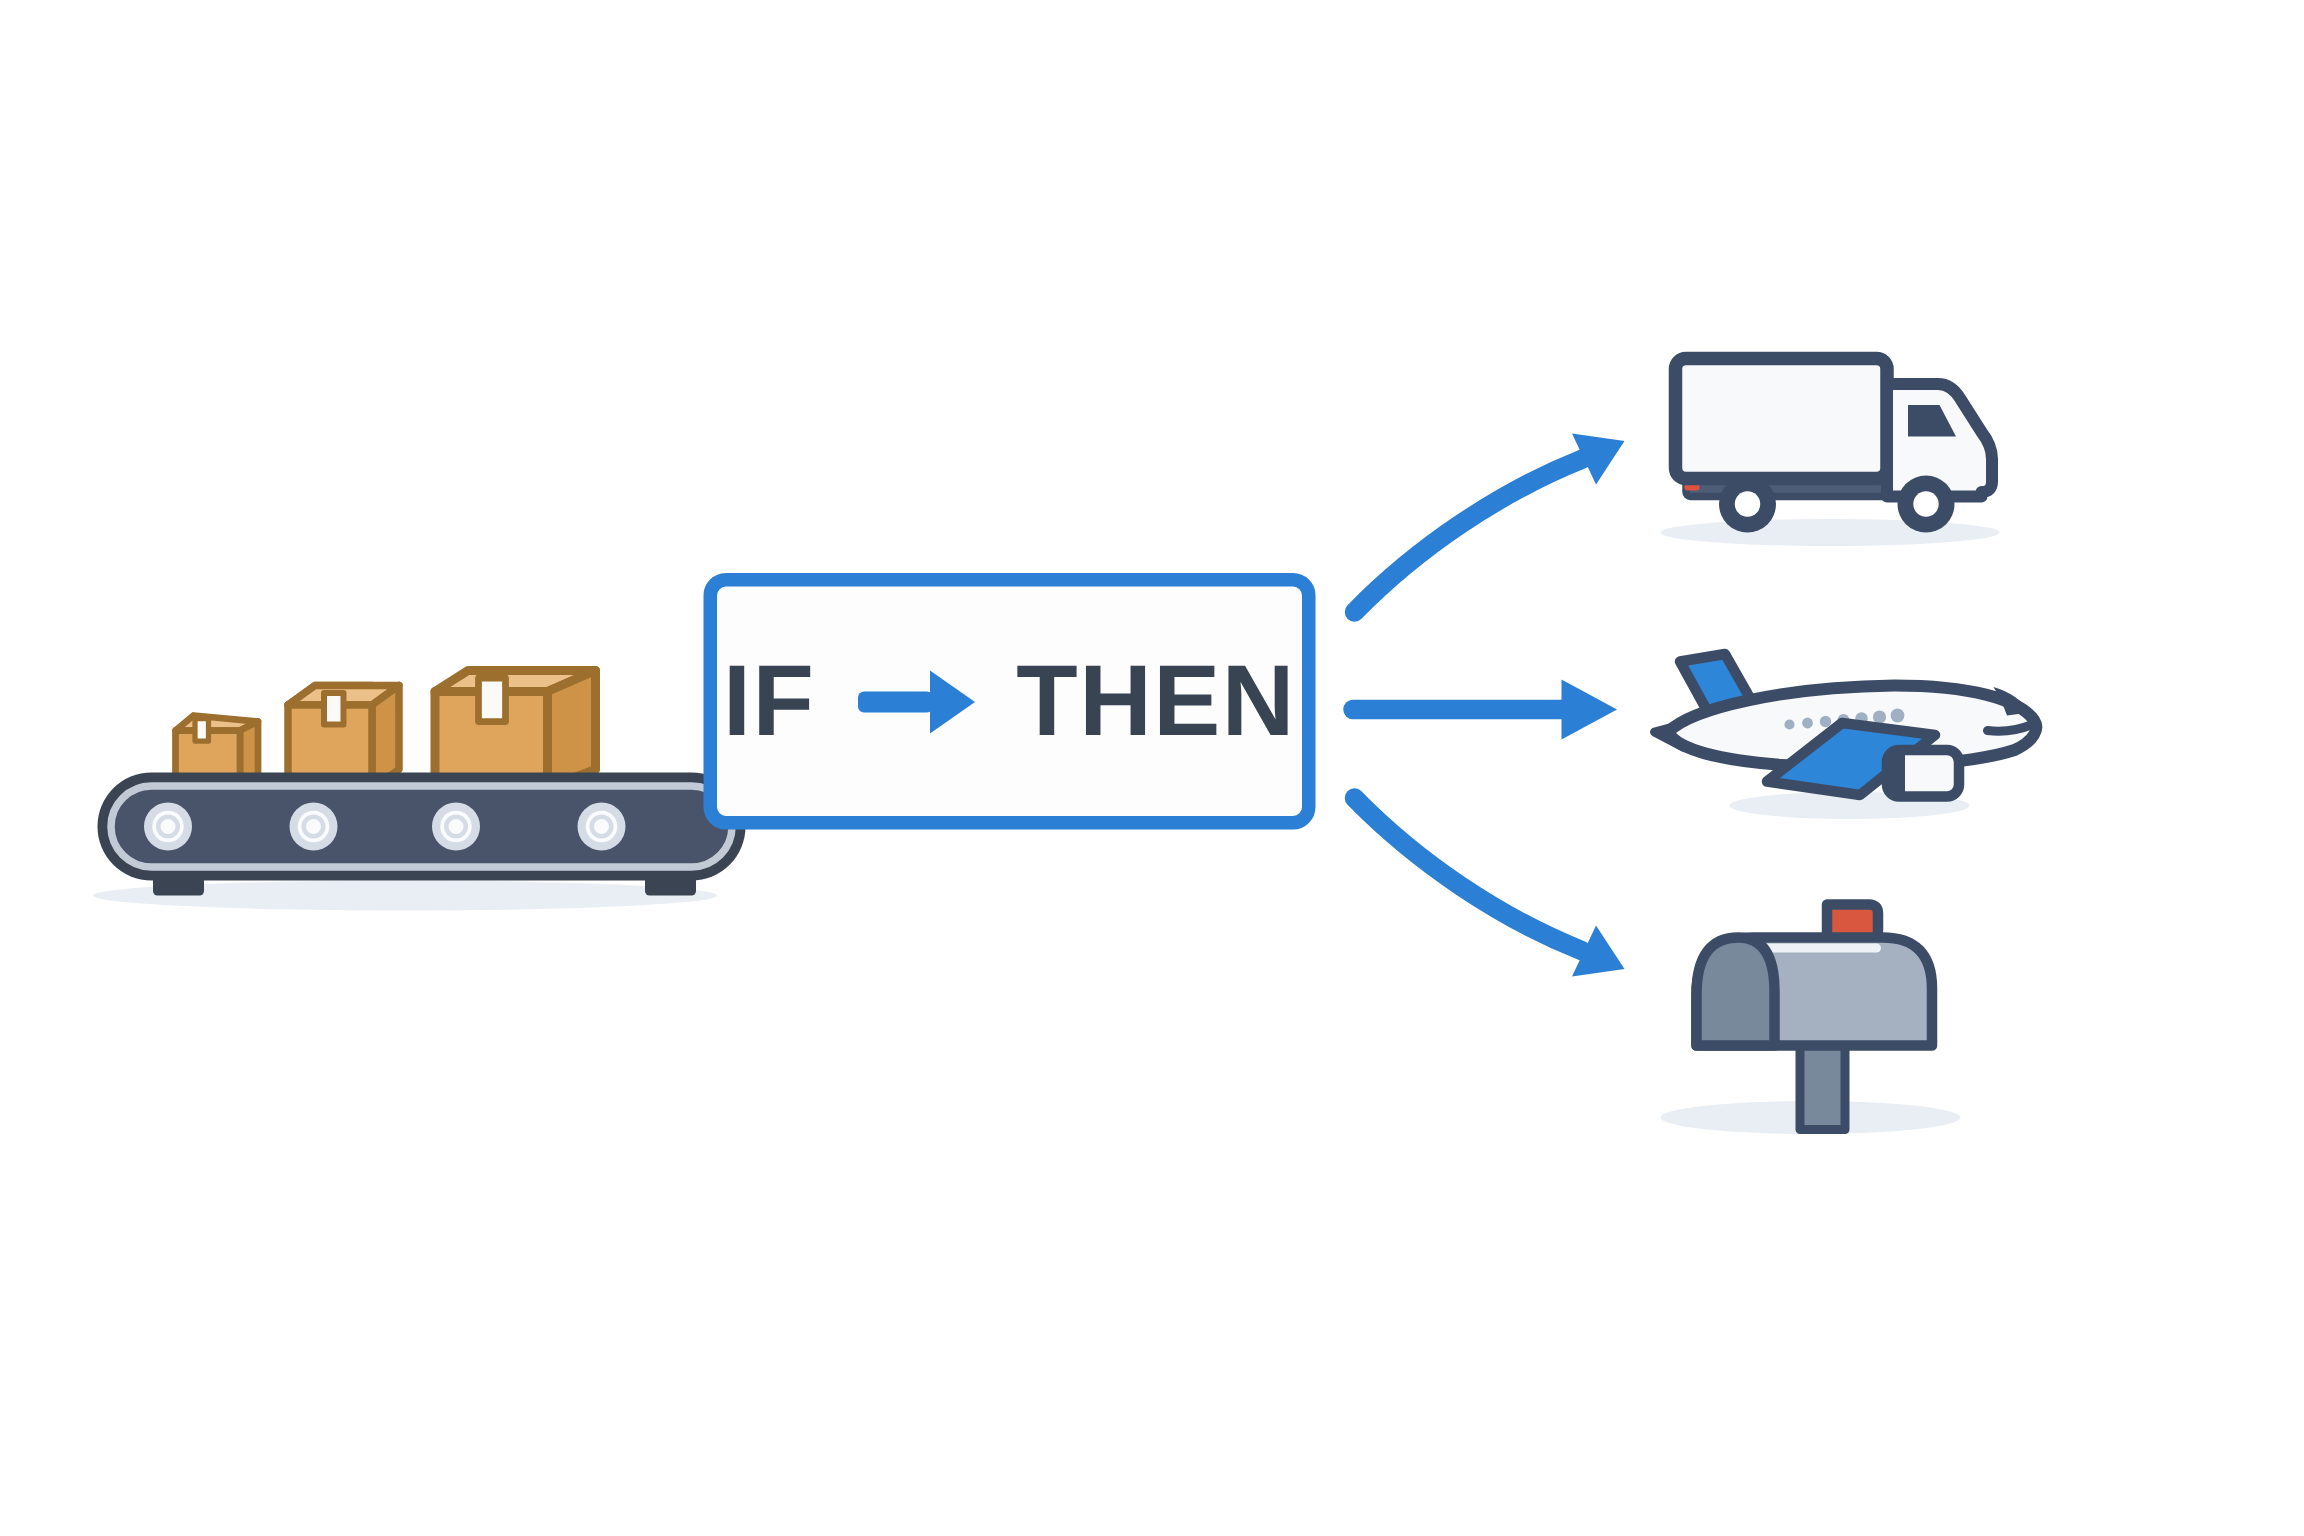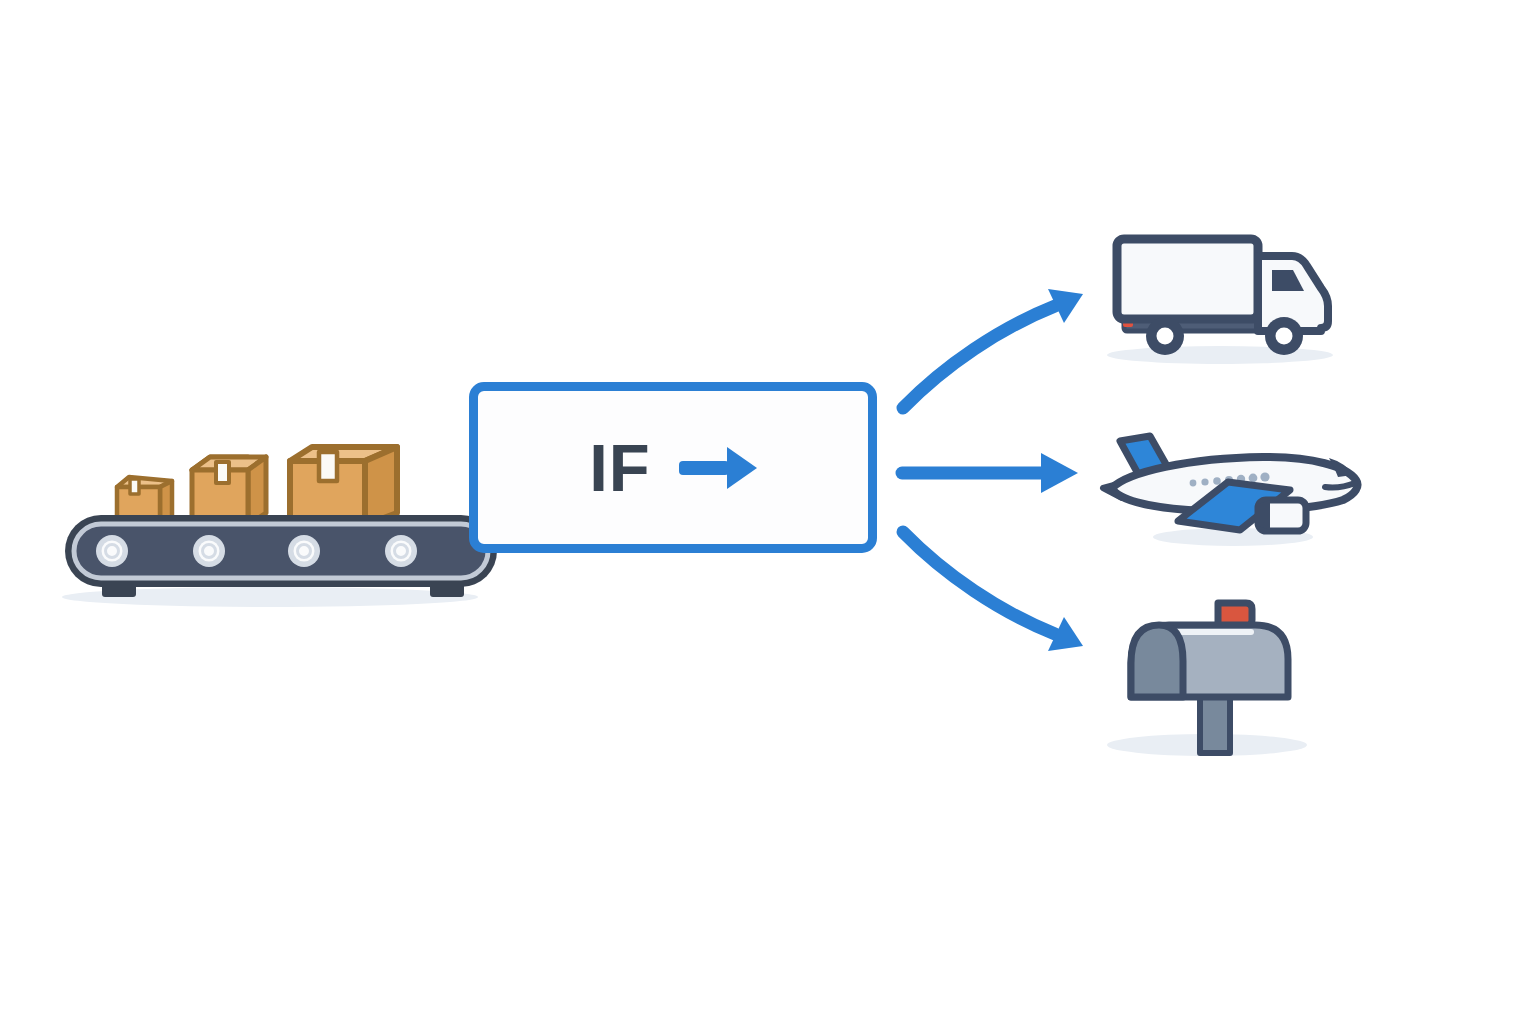--- a/index.html
+++ b/index.html
@@ -94,20 +94,21 @@
       </g>
     </svg>
   </div>
 
   <div class="abs rule-box">
     <span class="rule-text">IF</span>
     <svg width="78" height="44" viewBox="0 0 78 44">
       <rect x="0" y="15" width="50" height="14" rx="4" fill="var(--accent-blue)"></rect>
       <polygon points="48,1 78,22 48,43" fill="var(--accent-blue)"></polygon>
     </svg>
+    <span class="rule-text">THEN</span>
   </div>
 
   <div class="abs" style="left:885px;top:270px;width:220px;height:410px;z-index:2">
     <svg width="220" height="410" viewBox="0 0 220 410" fill="none" stroke="var(--accent-blue)" stroke-width="13" stroke-linecap="round">
       <path d="M18,138 C60,95 115,58 170,36"></path>
       <polygon points="198,24 179,53 163,19" fill="var(--accent-blue)" stroke="none"></polygon>
       <path d="M17,203 L158,203"></path>
       <polygon points="193,203 156,183 156,223" fill="var(--accent-blue)" stroke="none"></polygon>
       <path d="M18,262 C60,305 115,342 170,364"></path>
       <polygon points="198,376 163,381 179,347" fill="var(--accent-blue)" stroke="none"></polygon>

